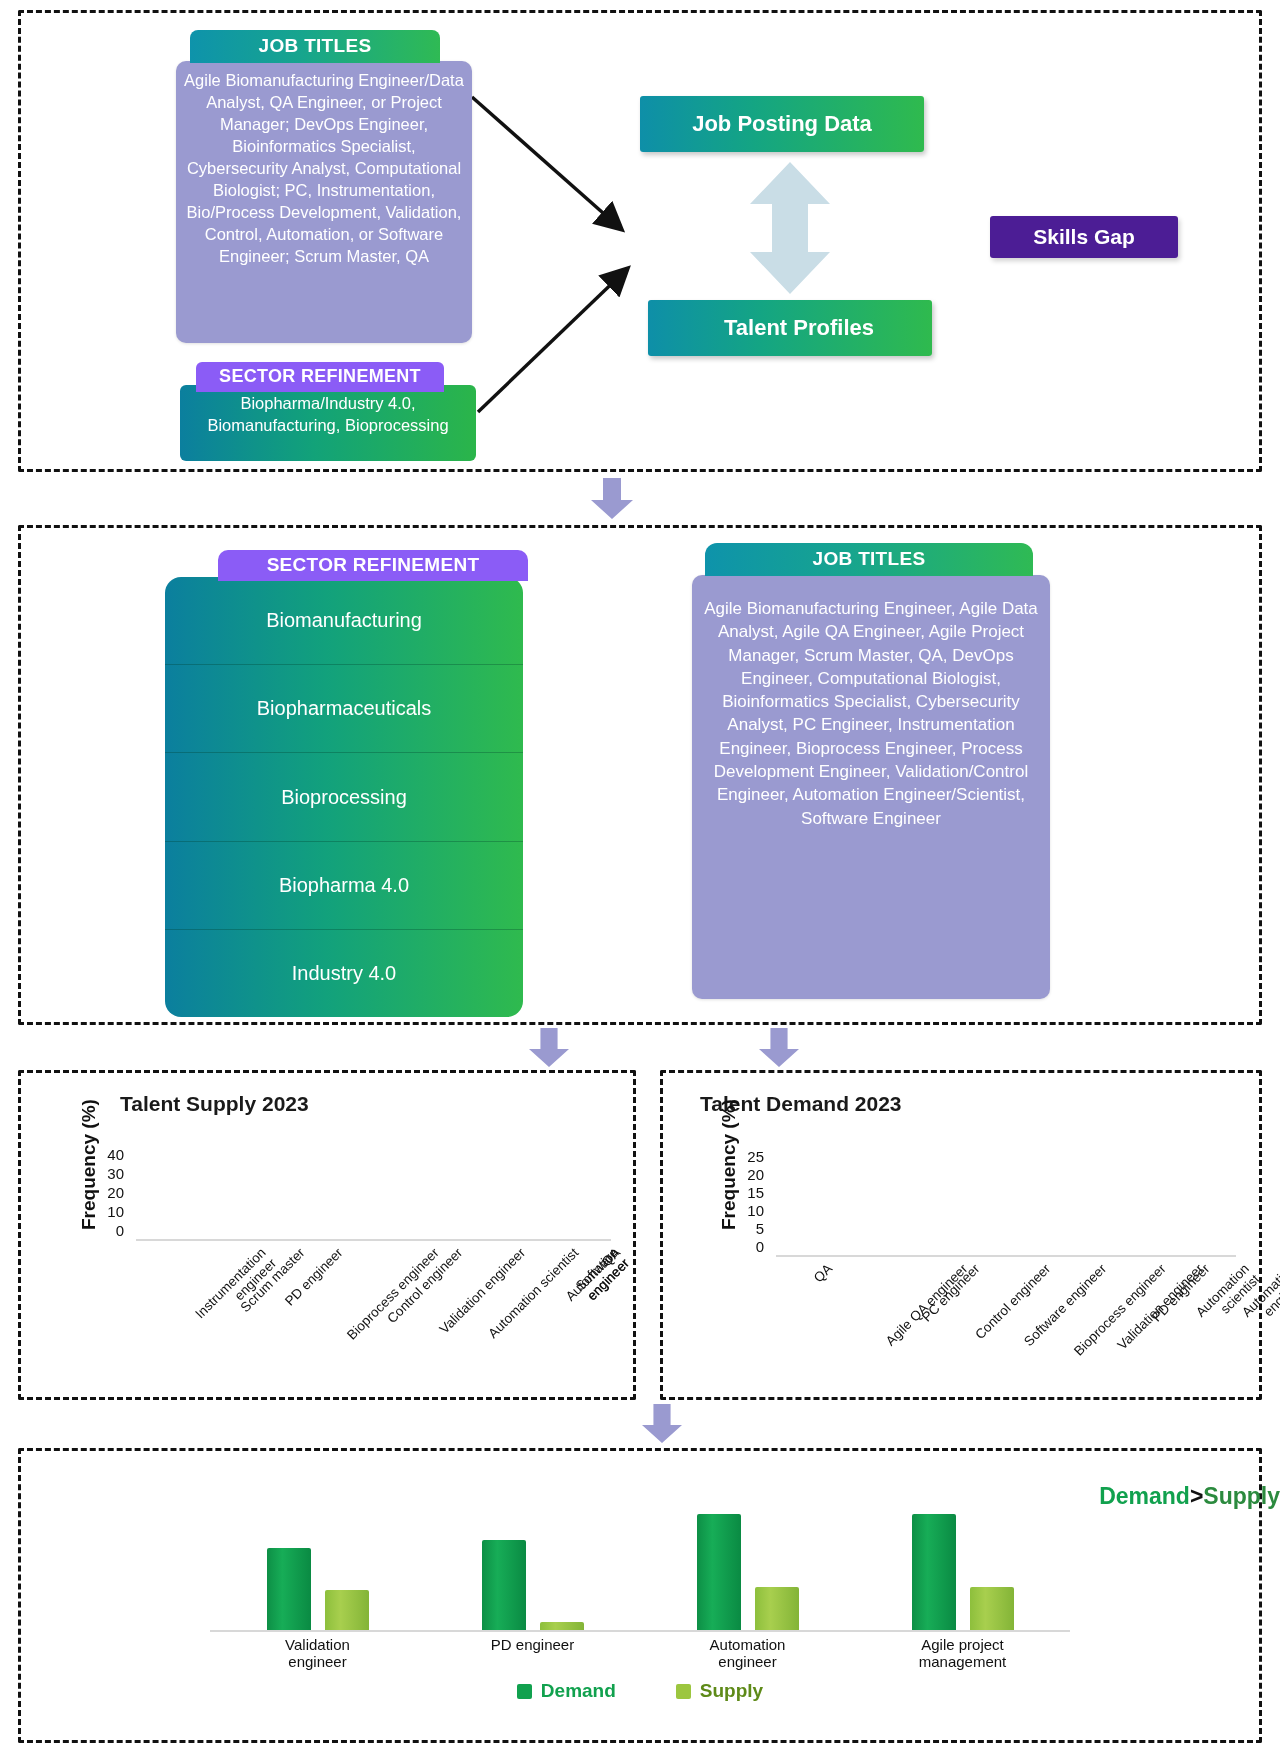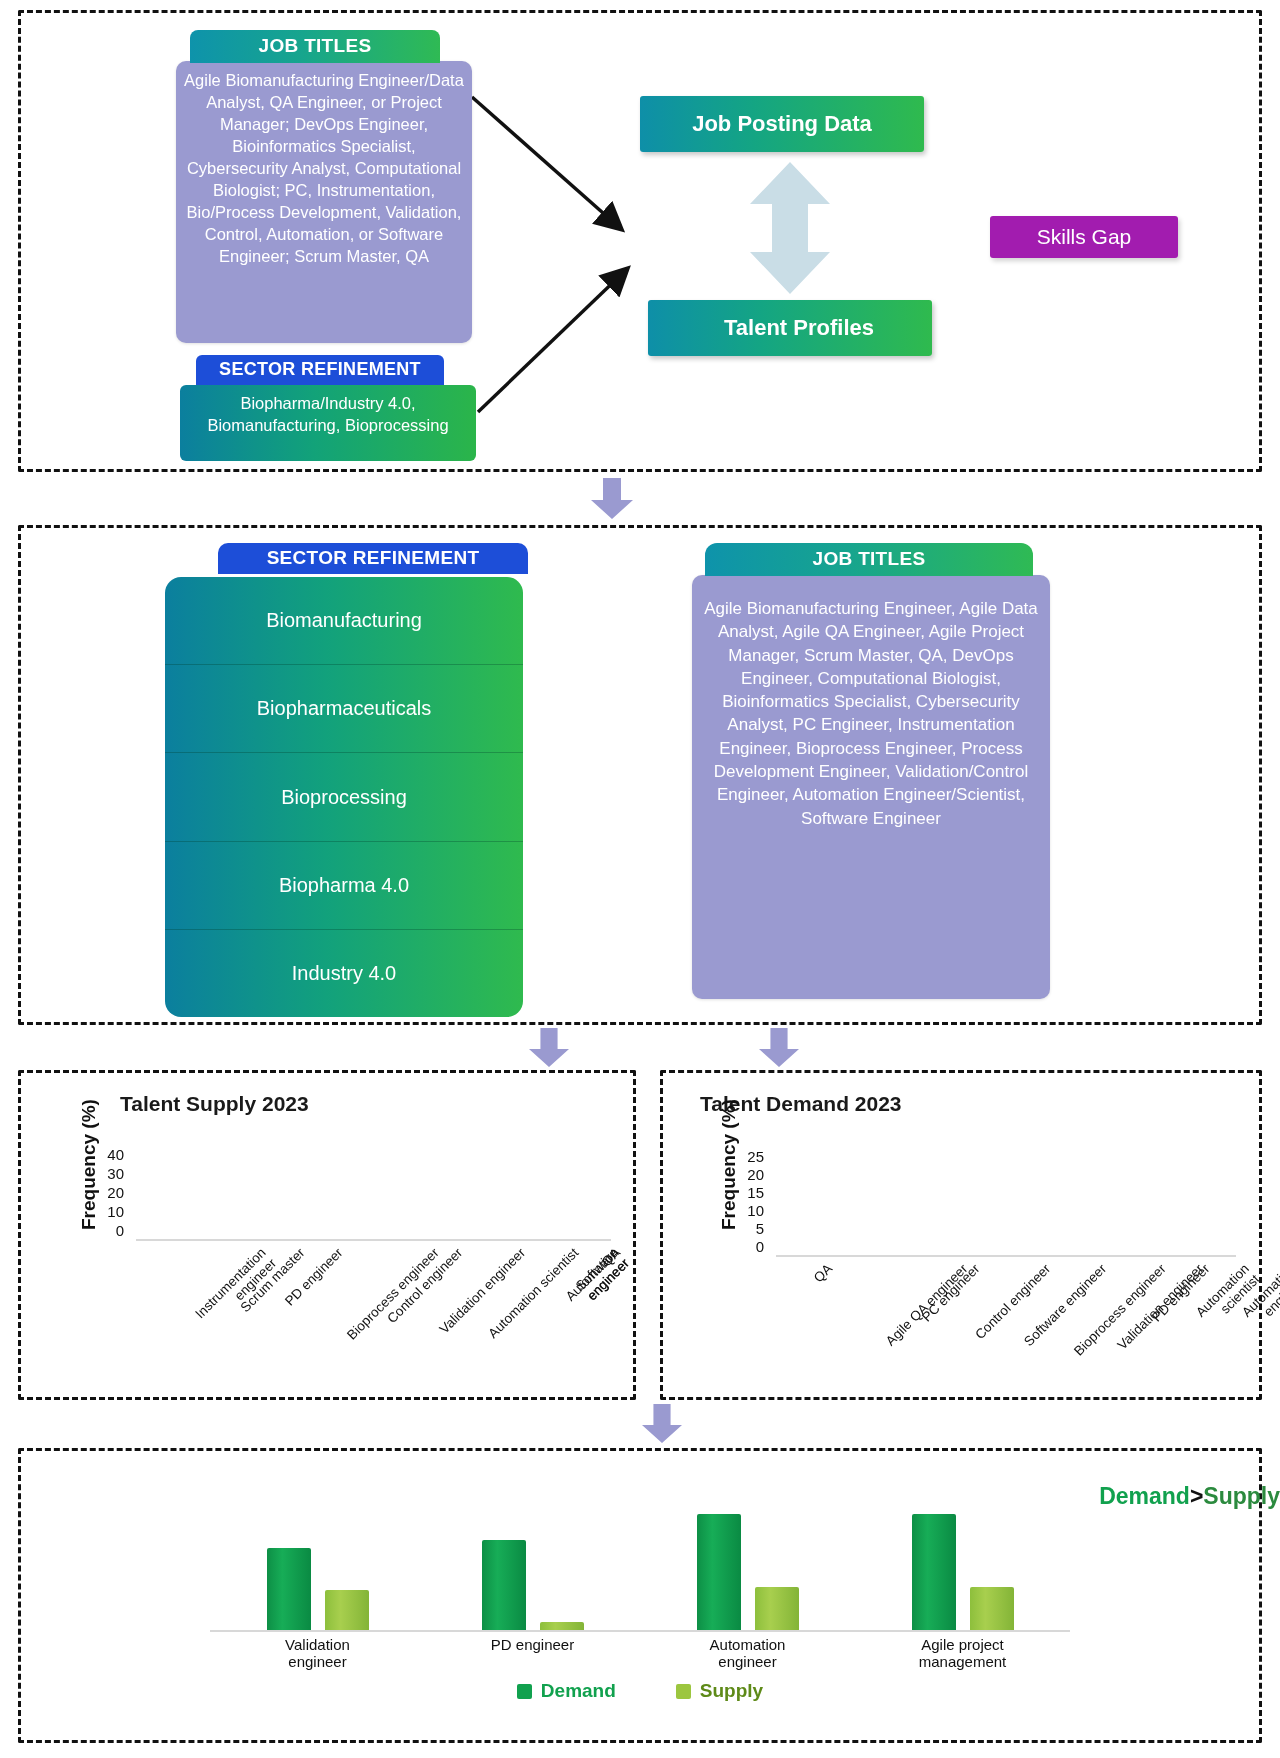--- a/index.html
+++ b/index.html
@@ -19,29 +19,30 @@
   }
   #panel-1 { left: 18px;  top: 10px;   width: 1244px; height: 462px; }
   #panel-2 { left: 18px;  top: 525px;  width: 1244px; height: 500px; }
   #panel-3a{ left: 18px;  top: 1070px; width: 618px;  height: 330px; }
   #panel-3b{ left: 660px; top: 1070px; width: 602px;  height: 330px; }
   #panel-4 { left: 18px;  top: 1448px; width: 1244px; height: 295px; }
 
   
   .hdr-purple {
     position: absolute;
-    background: #1d4ed8;
+    background: #8b5cf6;
     color: #ffffff;
     font-weight: bold;
     font-size: 19px;
     letter-spacing: .3px;
     text-align: center;
     border-radius: 6px 6px 0 0;
     padding: 4px 0 5px;
     z-index: 3;
+    margin-top: 7px;
   }
   .hdr-gradient {
     position: absolute;
     background: linear-gradient(90deg, #0e93ab 0%, #17a58d 45%, #2fba54 100%);
     color: #ffffff;
     font-weight: bold;
     font-size: 19px;
     letter-spacing: .3px;
     text-align: center;
     border-radius: 8px 8px 0 0;
@@ -72,23 +73,23 @@
     background: linear-gradient(90deg, #0e8fa8 0%, #14a583 40%, #2fba4e 100%);
     color:#ffffff;
     font-weight: bold;
     font-size: 22px;
     display:flex; align-items:center; justify-content:center;
     border-radius: 3px;
     box-shadow: 2px 3px 5px rgba(0,0,0,.22);
   }
   .skills-gap {
     position: absolute;
-    background: #a21caf;
+    background: #4c1d95;
     color: #ffffff;
-    font-weight: normal;
+    font-weight: bold;
     font-size: 21px;
     display:flex; align-items:center; justify-content:center;
     border-radius: 3px;
     box-shadow: 2px 3px 5px rgba(0,0,0,.18);
   }
 
   
   .sector-box {
     position: absolute;
     left: 165px; top: 577px; width: 358px; height: 440px;

